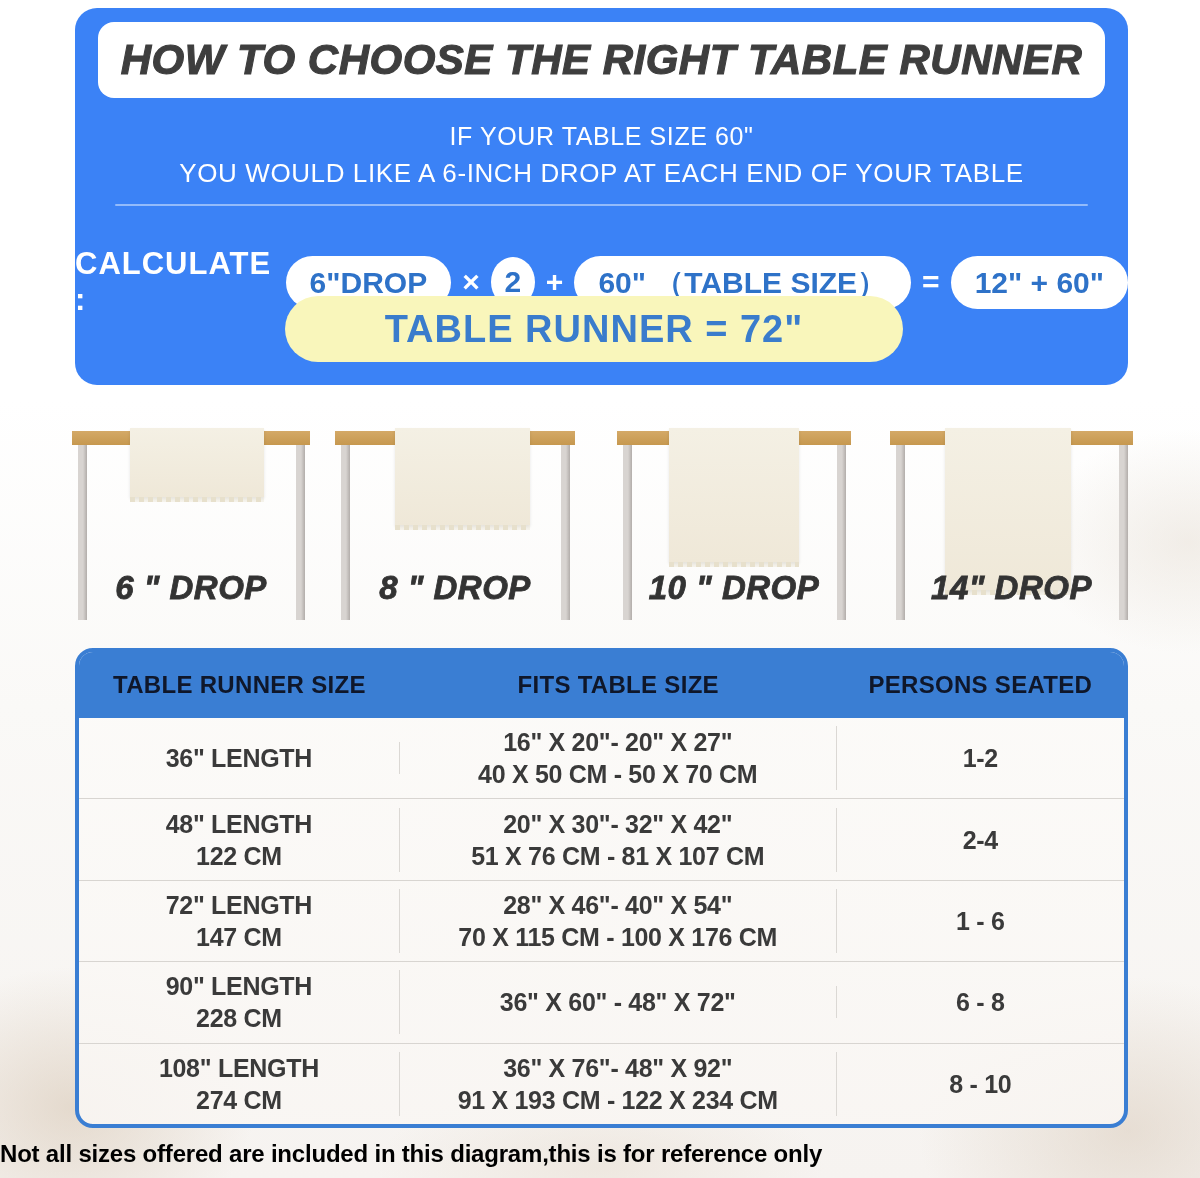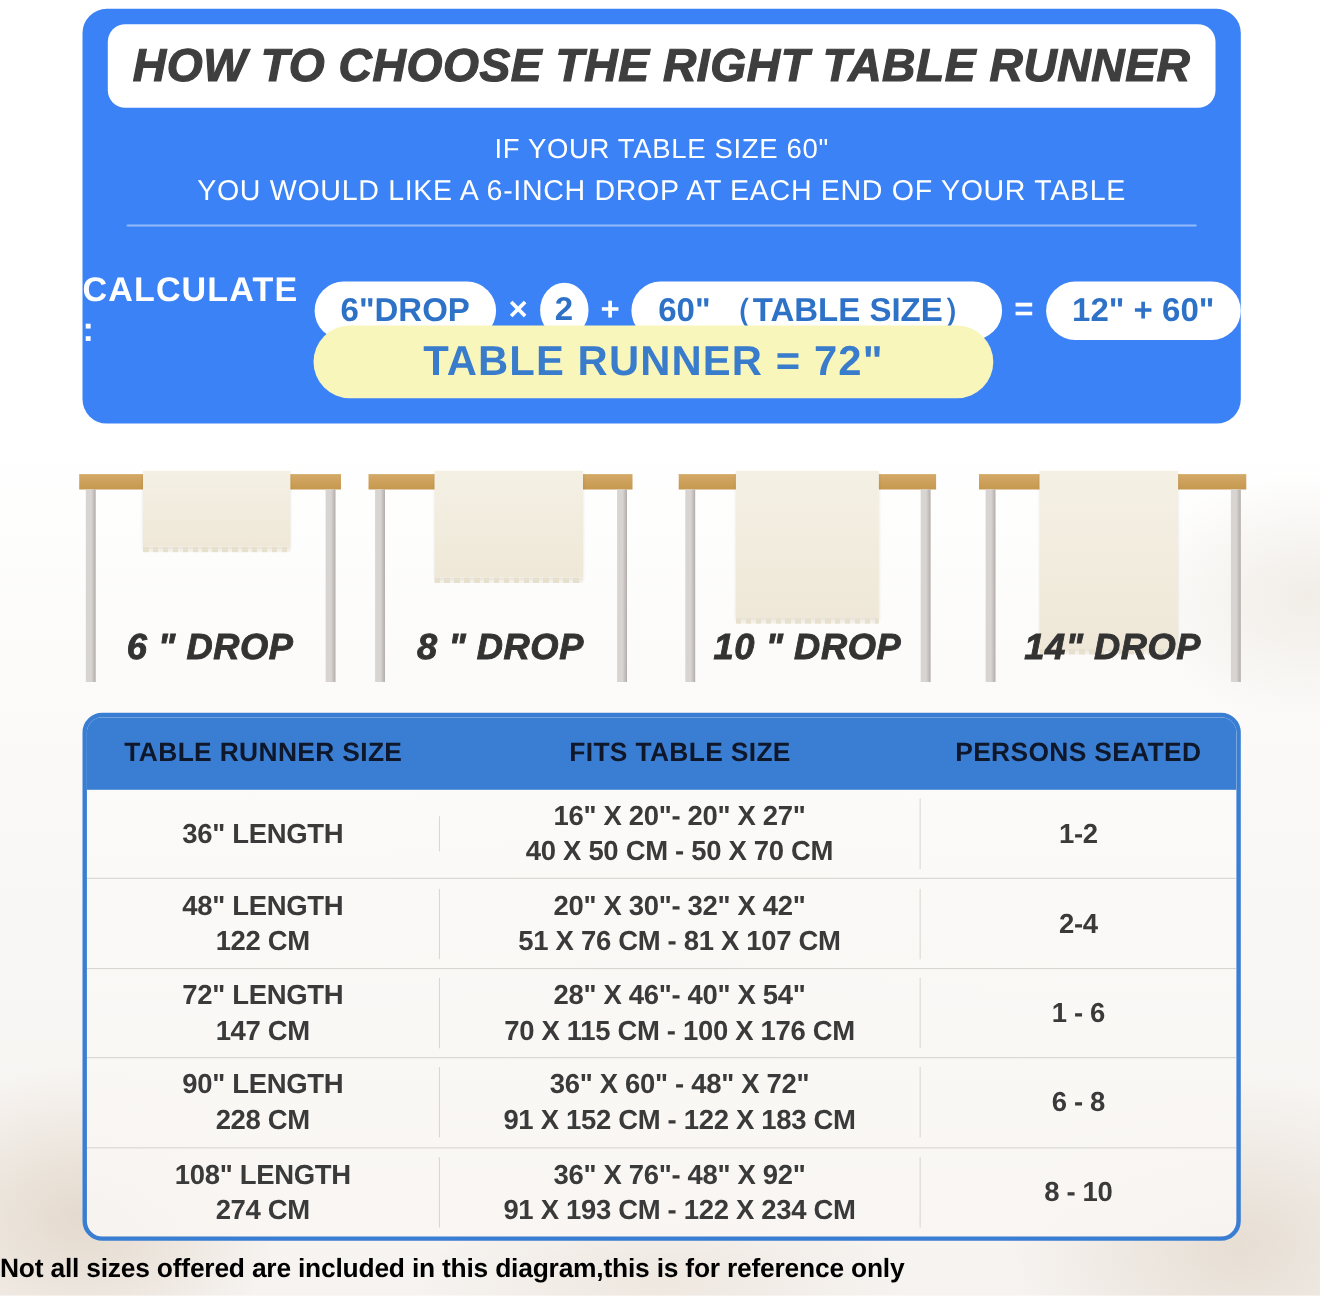--- a/index.html
+++ b/index.html
@@ -225,21 +225,20 @@
       </div>
       <div class="t-cell c3">1 - 6</div>
     </div>
     <div class="t-row">
       <div class="t-cell c1">
         <div>90" LENGTH</div>
         <div>228 CM</div>
       </div>
       <div class="t-cell c2">
         <div>36" X 60" - 48" X 72"</div>
-        <div>91 X 152 CM - 122 X 183 CM</div>
       </div>
       <div class="t-cell c3">6 - 8</div>
     </div>
     <div class="t-row">
       <div class="t-cell c1">
         <div>108" LENGTH</div>
         <div>274 CM</div>
       </div>
       <div class="t-cell c2">
         <div>36" X 76"- 48" X 92"</div>

